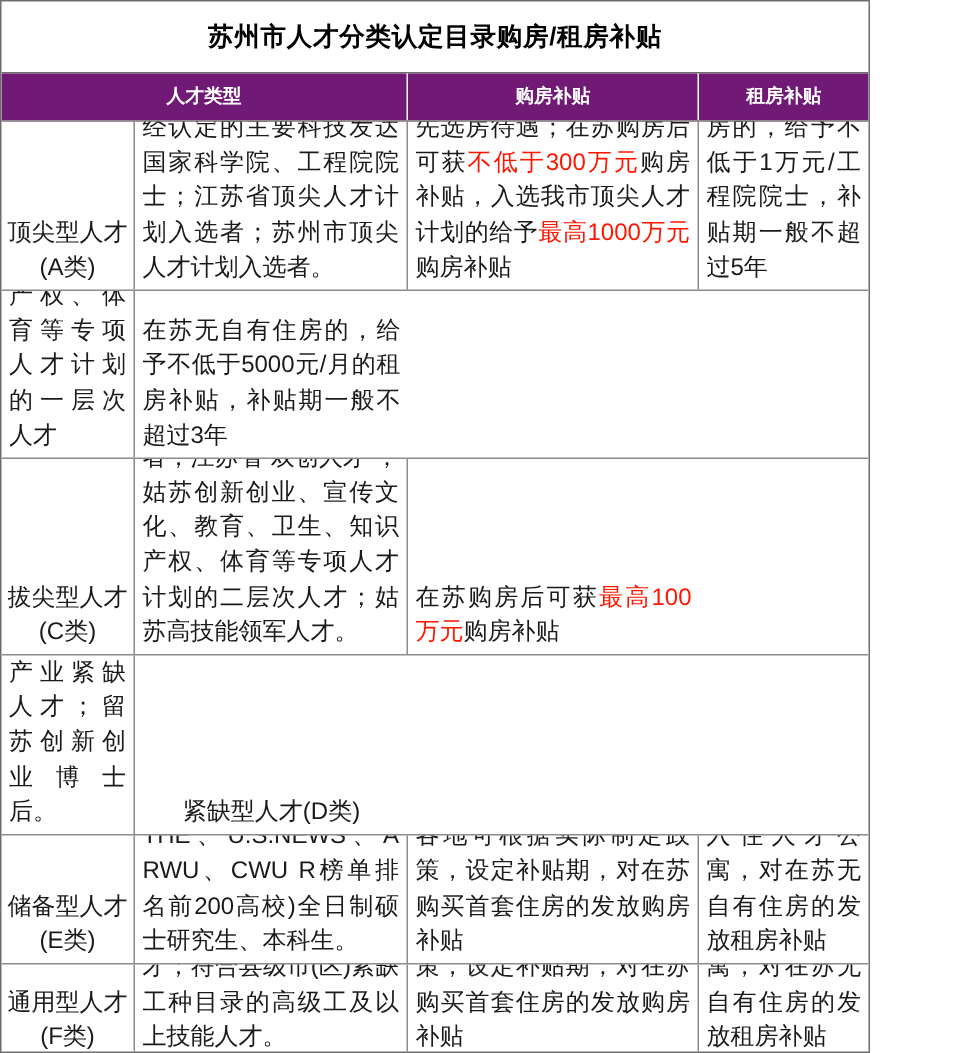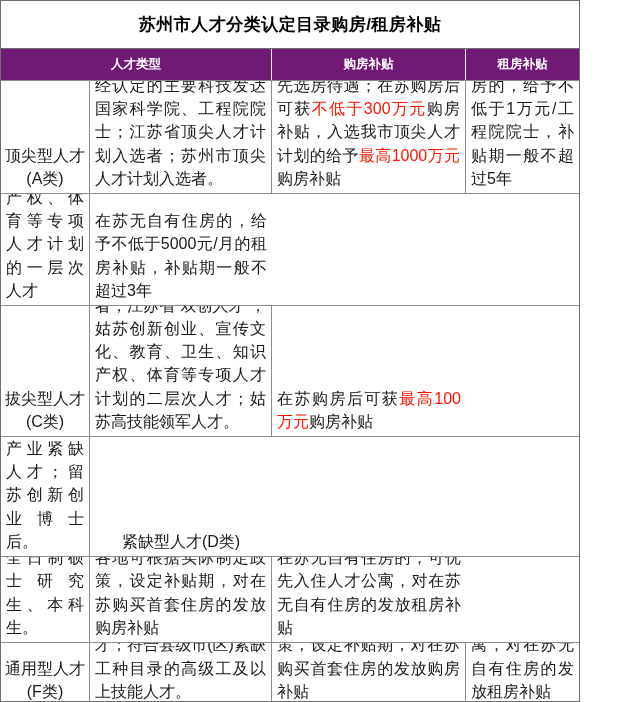--- a/index.html
+++ b/index.html
@@ -98,20 +98,21 @@
   </div>
 
   <div class="row r3">
     <div class="cell">
         <div class="inner">国家级重大人才工程博士后专项入选者；博士后创新人才支持计划(国家资助博士后研究人员计划A档)入选者；姑苏创新创业、宣传文化、教育、卫生、知识产权、体育等专项人才计划的三层次人才；苏州市重点产业紧缺人才；留苏创新创业博士后。</div>
       </div>
     <div class="cell label">紧缺型人才(D类)</div>
   </div>
 
   <div class="row r4">
+    <div class="cell label">储备型人才(E类)</div>
     <div class="cell">
         <div class="inner">全日制博士研究生；重点高校(国内“双一流”高校/学科或在QS、THE、U.S.NEWS、A RWU、CWU R榜单排名前200高校)全日制硕士研究生、本科生。</div>
       </div>
     <div class="cell">
         <div class="inner"><span>各地可根据实际制定政策，设定补贴期，对在苏购买首套住房的发放购房补贴</span></div>
       </div>
     <div class="cell">
         <div class="inner">在苏无自有住房的，可优先入住人才公寓，对在苏无自有住房的发放租房补贴</div>
       </div>
   </div>

